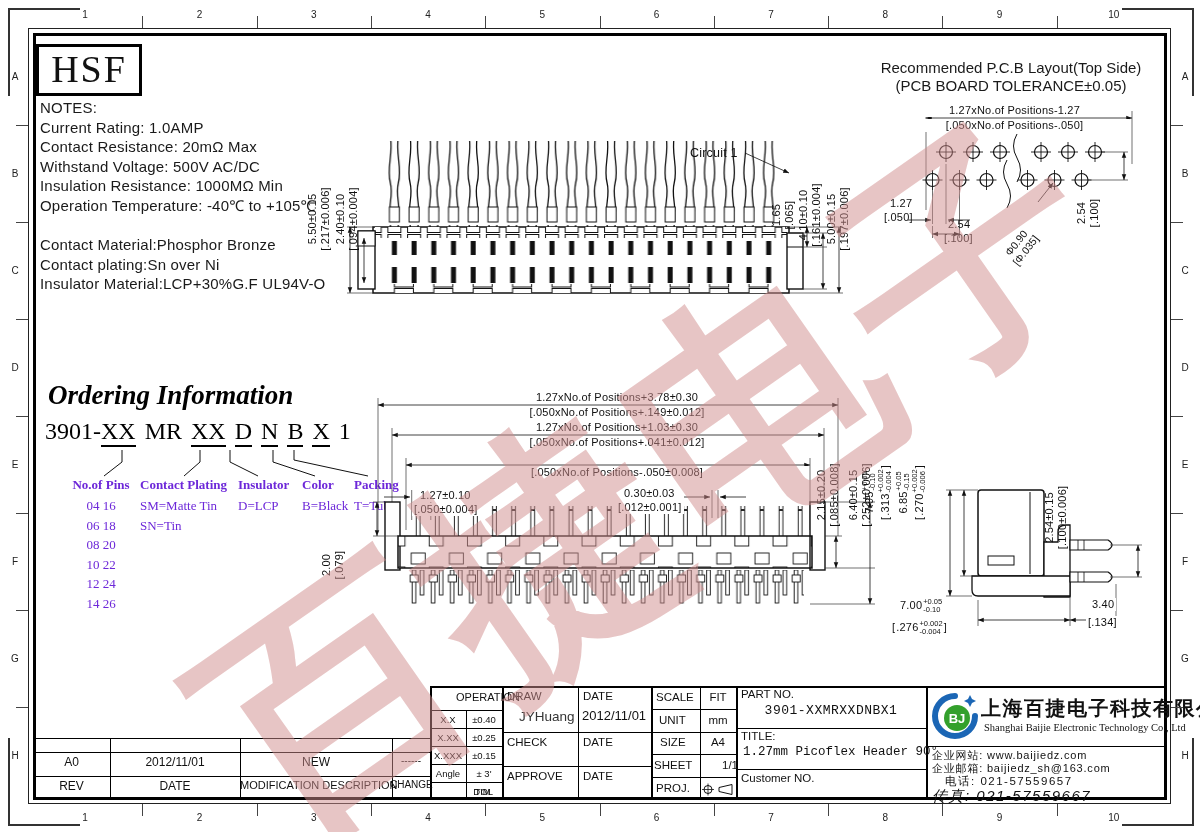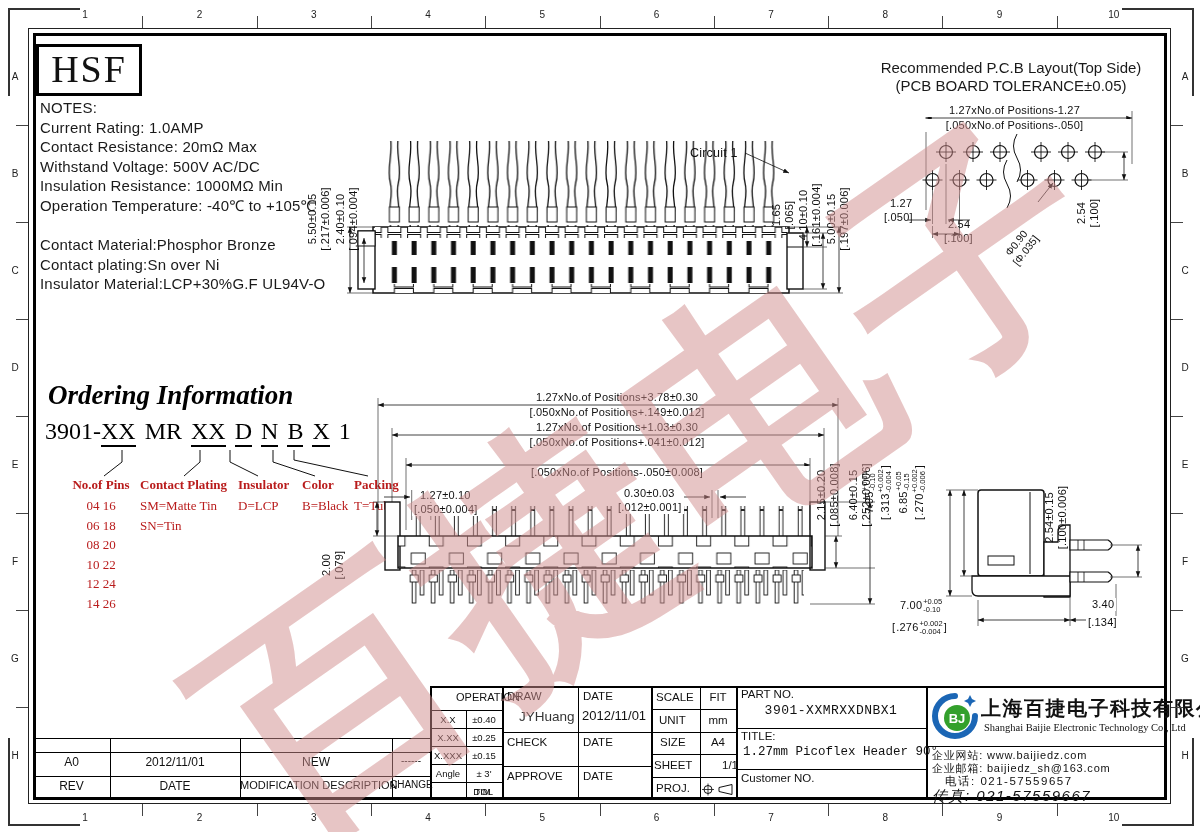--- a/index.html
+++ b/index.html
@@ -27,21 +27,21 @@
        font:38px/44px "Liberation Serif",serif;text-align:center;letter-spacing:2px;box-sizing:content-box;}
   .notes{position:absolute;left:40px;top:98px;font:15px/19.5px "Liberation Sans",sans-serif;color:#1a1a1a;letter-spacing:.2px;}
   .notes .gap{height:20px;}
   .pcbt{position:absolute;left:850px;top:59px;width:322px;text-align:center;
         font:15px/18px "Liberation Sans",sans-serif;color:#1a1a1a;}
   .ordtitle{position:absolute;left:48px;top:380px;font:italic 700 27px "Liberation Serif",serif;color:#000;}
   .partline{position:absolute;left:45px;top:418px;font:24px "Liberation Serif",serif;color:#000;white-space:nowrap;}
   .partline .u{border-bottom:2px solid #000;padding-bottom:1px;}
   .partline .mL{margin-left:9px;}
   .ordtable{position:absolute;left:70px;top:477px;display:flex;gap:8px;
-            font:700 13px/16px "Liberation Serif",serif;color:#b91c1c;}
+            font:700 13px/16px "Liberation Serif",serif;color:#6d28d9;}
   .ordcol{display:flex;flex-direction:column;}
   .ordcol .vals{font-weight:400;margin-top:3px;white-space:pre-line;line-height:19.5px;}
   .c1{width:62px;text-align:center;} .c2{width:90px;} .c3{width:56px;} .c4{width:44px;} .c5{width:50px;}
   .wm{position:absolute;left:235px;top:645px;width:1000px;font:700 250px/1 "Liberation Sans",sans-serif;
       transform:rotate(-35deg);transform-origin:0 50%;opacity:.5;letter-spacing:6px;
       pointer-events:none;z-index:6;white-space:nowrap;}
   
   #tblock{position:absolute;left:33px;top:686px;width:1134px;height:114px;}
   .hl,.vl{position:absolute;background:#000;}
   .tb{position:absolute;font-family:"Liberation Sans",sans-serif;color:#111;white-space:nowrap;}

